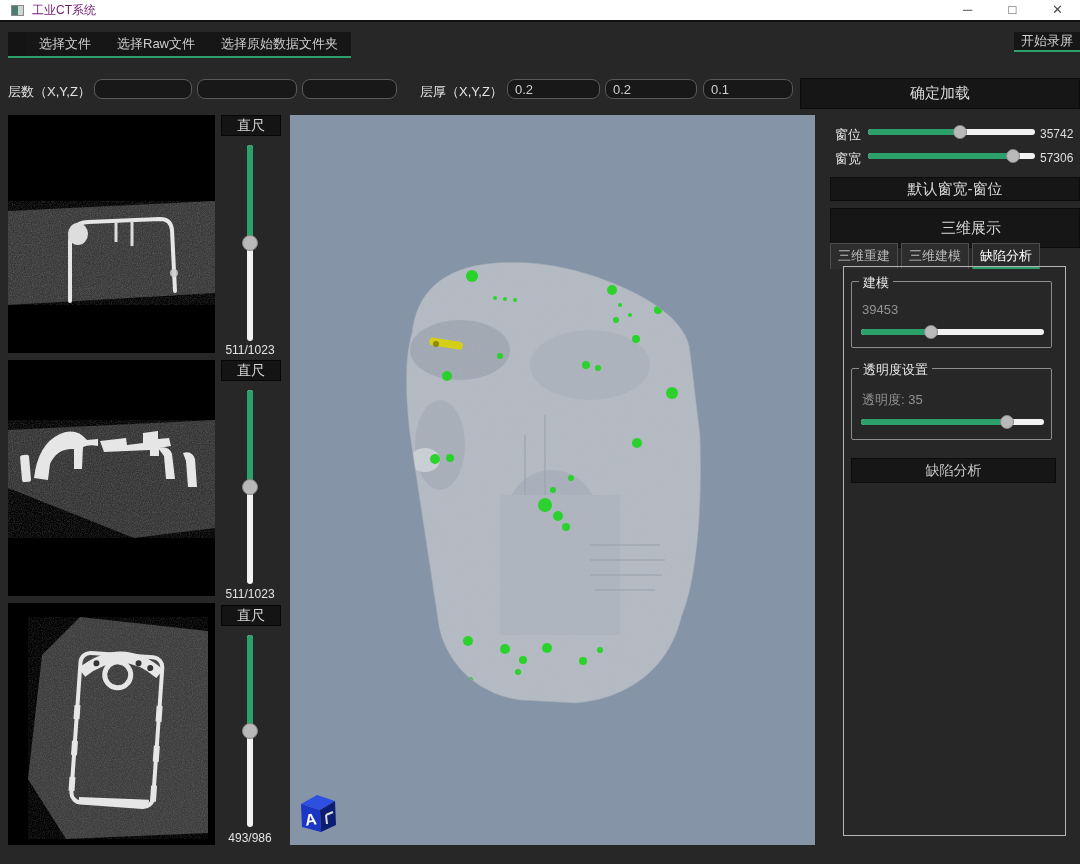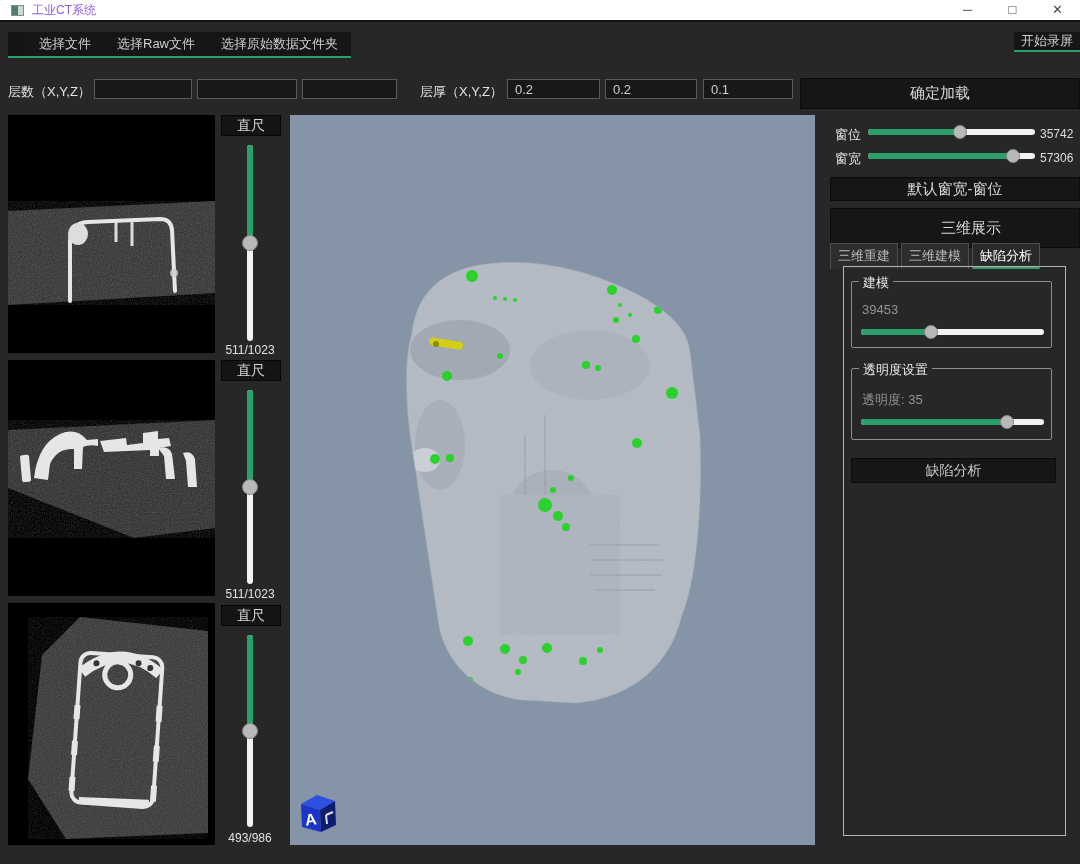--- a/index.html
+++ b/index.html
@@ -5,32 +5,32 @@
   :root{
     --accent:#2ba06a; --defect:#1fd41f; --mark:#d4cf16; --viewport_bg:#8594a6;
   }
   *{margin:0;padding:0;box-sizing:border-box;}
   body{background:#1a1a1a;font-family:"Liberation Sans",sans-serif;}
   .app{position:relative;width:1080px;height:864px;background:#272727;overflow:hidden;}
 
   
   .titlebar{position:absolute;left:0;top:0;width:1080px;height:22px;background:#ffffff;display:flex;align-items:center;border-bottom:2px solid #111;}
   .app-icon{width:13px;height:11px;margin-left:11px;background:linear-gradient(90deg,#4d7d72 0 55%,#cdd8d2 55% 100%);border:1px solid #8a8a8a;}
-  .title-text{margin-left:8px;font-size:12px;color:#8b5cf6;}
+  .title-text{margin-left:8px;font-size:12px;color:#701a75;}
   .win-controls{position:absolute;right:0;top:0;height:20px;display:flex;}
   .win-controls span{width:45px;text-align:center;line-height:20px;font-size:13px;color:#4a4a4a;cursor:default;}
 
   
   .menu-group{position:absolute;left:8px;top:32px;display:inline-flex;background:#141414;border-bottom:2px solid var(--accent);padding-left:18px;}
   .menu-group button, .record-btn{background:#161616;border:none;color:#cfcfcf;font-size:13px;height:24px;padding:0 13px;font-family:inherit;cursor:pointer;}
   .record-btn{position:absolute;left:1014px;top:32px;width:66px;border-bottom:2px solid var(--accent);height:20px;padding:0 6px;}
 
   
   .plabel{position:absolute;top:83px;font-size:13px;color:#e3e3e3;}
-  .pinput{position:absolute;top:79px;height:20px;background:#181818;border:1px solid #5a5a5a;border-radius:0;color:#cfcfcf;font-size:13px;padding-left:7px;font-family:inherit;width:96px;}
+  .pinput{position:absolute;top:79px;height:20px;background:#181818;border:1px solid #5a5a5a;border-radius:8px;color:#cfcfcf;font-size:13px;padding-left:7px;font-family:inherit;width:96px;}
   .load-btn{position:absolute;left:800px;top:78px;width:280px;height:31px;background:#161616;border:1px solid #0c0c0c;color:#d8d8d8;font-size:15px;font-family:inherit;cursor:pointer;}
 
   
   .ct{position:absolute;left:8px;width:207px;background:#000;}
   .ct svg{display:block;}
   .ct1{top:115px;height:238px;} .ct2{top:360px;height:236px;} .ct3{top:603px;height:242px;}
 
   .ruler-btn{position:absolute;left:221px;width:60px;height:21px;background:#141414;border:1px solid #060606;color:#d6d6d6;font-size:14px;font-family:inherit;cursor:pointer;}
   .rb1{top:115px;} .rb2{top:360px;} .rb3{top:605px;}
 

